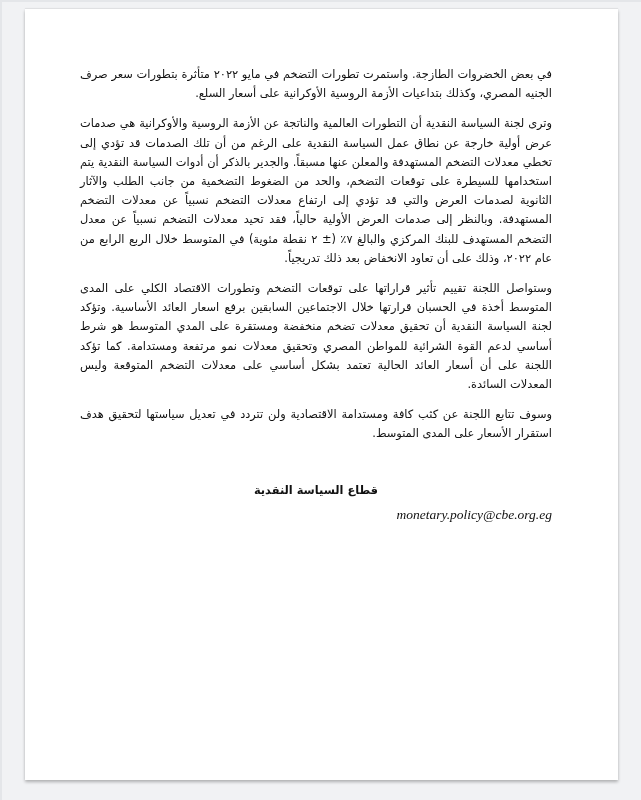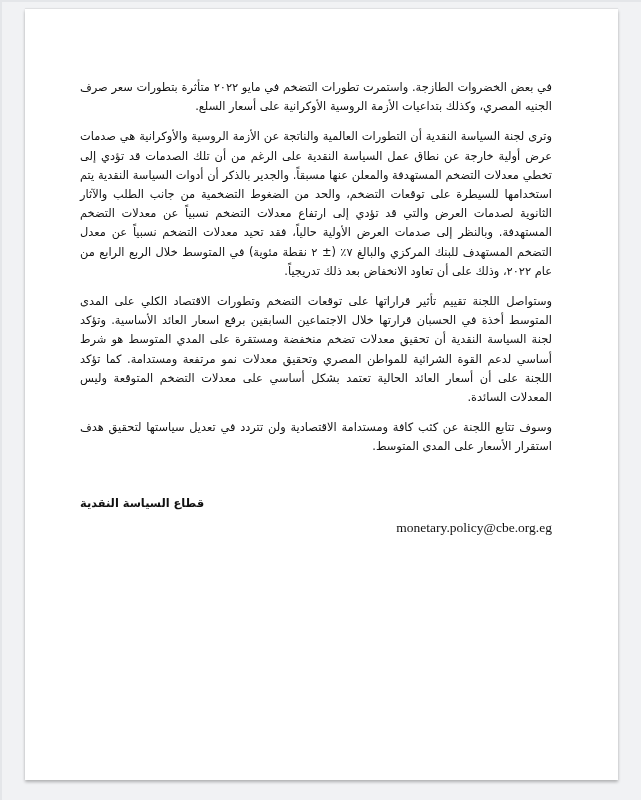--- a/index.html
+++ b/index.html
@@ -24,48 +24,49 @@
       left: 23px;
       top: 7px;
       width: 593px;
       height: 771px;
       background: #ffffff;
       box-shadow: 0 2px 3px rgba(0,0,0,0.28), 0 -1px 1px rgba(0,0,0,0.06);
     }
     .content {
       position: absolute;
       left: 55px;
-      top: 69px;
+      top: 56px;
       width: 472px;
       direction: rtl;
       text-align: justify;
       font-family: "DejaVu Sans", sans-serif;
       font-size: 11.4px;
       line-height: 19.2px;
       color: #111111;
     }
     .para {
       margin: 0 0 11px 0;
       text-align-last: right;
     }
     .para.gap-large {
       margin-bottom: 37px;
     }
     .signature {
       font-weight: bold;
       margin: 0 0 6px 0;
-      text-align: left;
+      text-align: center;
     }
     .email {
       direction: ltr;
       text-align: right;
       font-family: "Liberation Serif", serif;
       font-size: 13.5px;
       line-height: 18px;
       margin: 0;
+      font-style: italic;
     }
   </style>
 </head>
 <body>
 
 <div class="viewer">
   <div class="page">
     <div class="content">
       <p class="para">في بعض الخضروات الطازجة. واستمرت تطورات التضخم في مايو ٢٠٢٢ متأثرة بتطورات سعر صرف الجنيه المصري، وكذلك بتداعيات الأزمة الروسية الأوكرانية على أسعار السلع.</p>
       <p class="para">وترى لجنة السياسة النقدية أن التطورات العالمية والناتجة عن الأزمة الروسية والأوكرانية هي صدمات عرض أولية خارجة عن نطاق عمل السياسة النقدية على الرغم من أن تلك الصدمات قد تؤدي إلى تخطي معدلات التضخم المستهدفة والمعلن عنها مسبقاً. والجدير بالذكر أن أدوات السياسة النقدية يتم استخدامها للسيطرة على توقعات التضخم، والحد من الضغوط التضخمية من جانب الطلب والآثار الثانوية لصدمات العرض والتي قد تؤدي إلى ارتفاع معدلات التضخم نسبياً عن معدلات التضخم المستهدفة. وبالنظر إلى صدمات العرض الأولية حالياً، فقد تحيد معدلات التضخم نسبياً عن معدل التضخم المستهدف للبنك المركزي والبالغ ٧٪ (± ٢ نقطة مئوية) في المتوسط خلال الربع الرابع من عام ٢٠٢٢، وذلك على أن تعاود الانخفاض بعد ذلك تدريجياً.</p>

